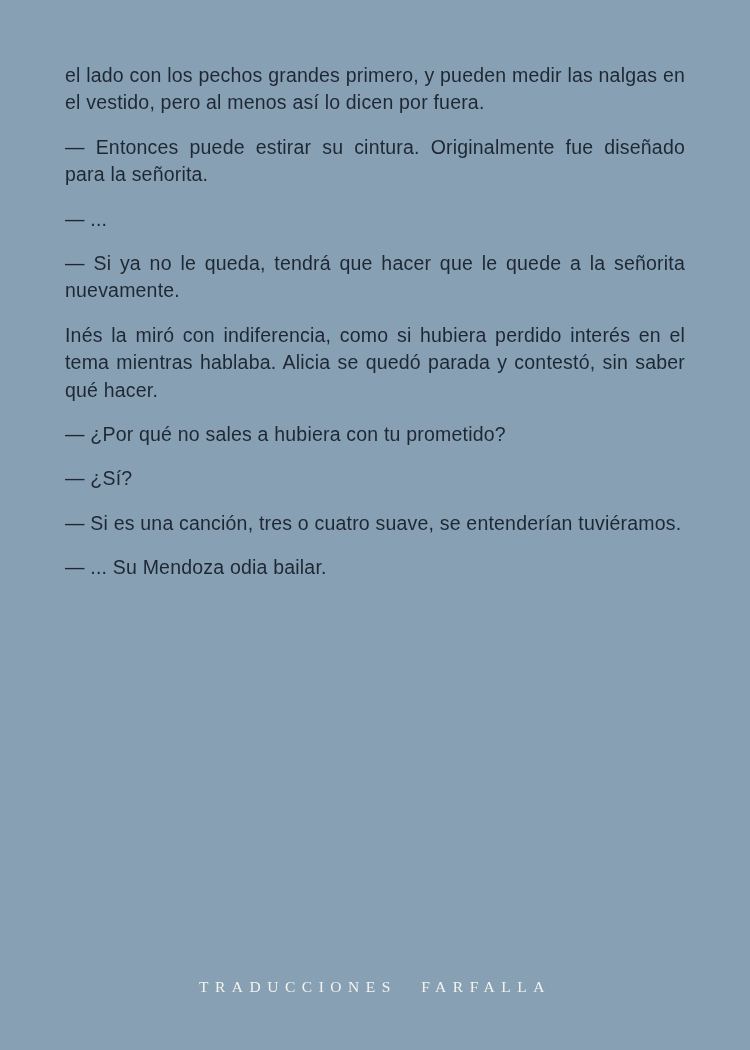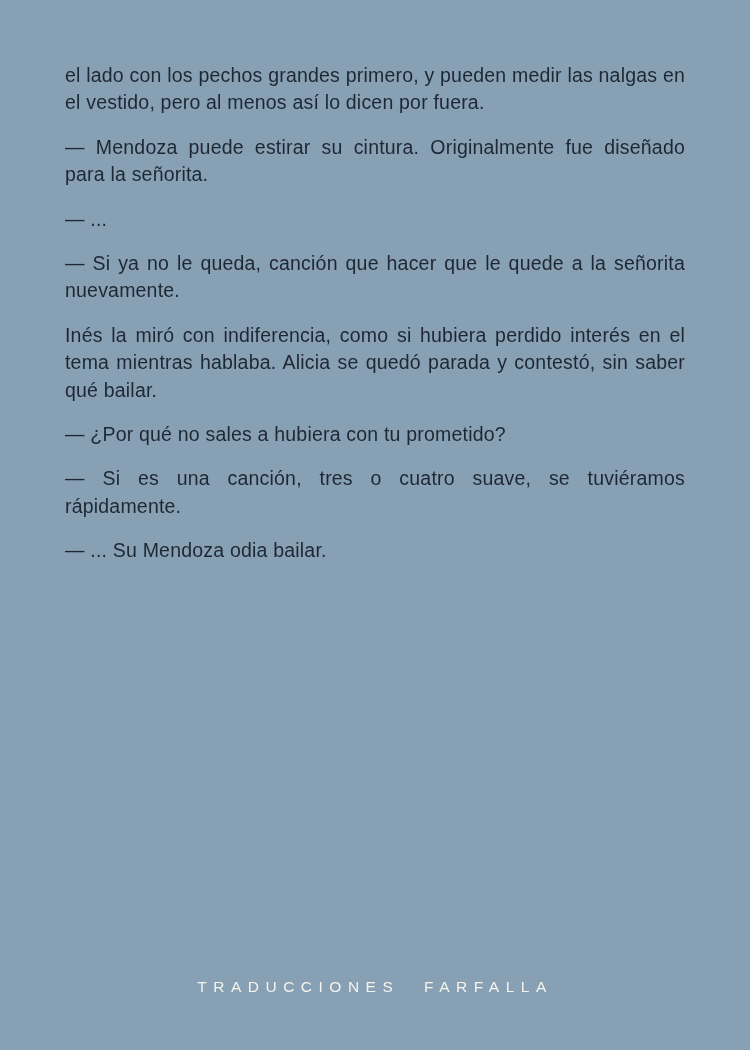--- a/index.html
+++ b/index.html
@@ -23,37 +23,38 @@
     letter-spacing: 0.2px;
     text-align: justify;
     color: #1e2834;
   }
   .footer-credit {
     position: absolute;
     left: 0;
     right: 0;
     bottom: 54px;
     text-align: center;
-    font-family: Liberation Sans, sans-serif;
+    font-family: Liberation Serif, serif;
     font-size: 15.5px;
     font-weight: 400;
     letter-spacing: 6.5px;
     word-spacing: 14px;
     color: #f4f4ef;
   }
 </style>
 </head>
 <body>
 
 <div class="page">
   <div class="body-text">
     <p>el lado con los pechos grandes primero, y pueden medir las nalgas en el vestido, pero al menos así lo dicen por fuera.</p>
-    <p>— Mendoza puede estirar su cintura. Originalmente fue diseñado para la señorita.</p>
+    <p>— Entonces puede estirar su cintura. Originalmente fue diseñado para la señorita.</p>
     <p>— ...</p>
-    <p>— Si ya no le queda, canción que hacer que le quede a la señorita nuevamente.</p>
-    <p>Inés la miró con indiferencia, como si hubiera perdido interés en el tema mientras hablaba. Alicia se quedó parada y contestó, sin saber qué bailar.</p>
+    <p>— Si ya no le queda, tendrá que hacer que le quede a la señorita nuevamente.</p>
+    <p>Inés la miró con indiferencia, como si hubiera perdido interés en el tema mientras hablaba. Alicia se quedó parada y contestó, sin saber qué hacer.</p>
     <p>— ¿Por qué no sales a hubiera con tu prometido?</p>
-    <p>— Si es una canción, tres o cuatro suave, se tuviéramos rápidamente.</p>
+    <p>— ¿Sí?</p>
+    <p>— Si es una canción, tres o cuatro suave, se entenderían tuviéramos.</p>
     <p>— ... Su Mendoza odia bailar.</p>
   </div>
 
   <div class="footer-credit">TRADUCCIONES FARFALLA</div>
 </div>
 
 </body></html>

